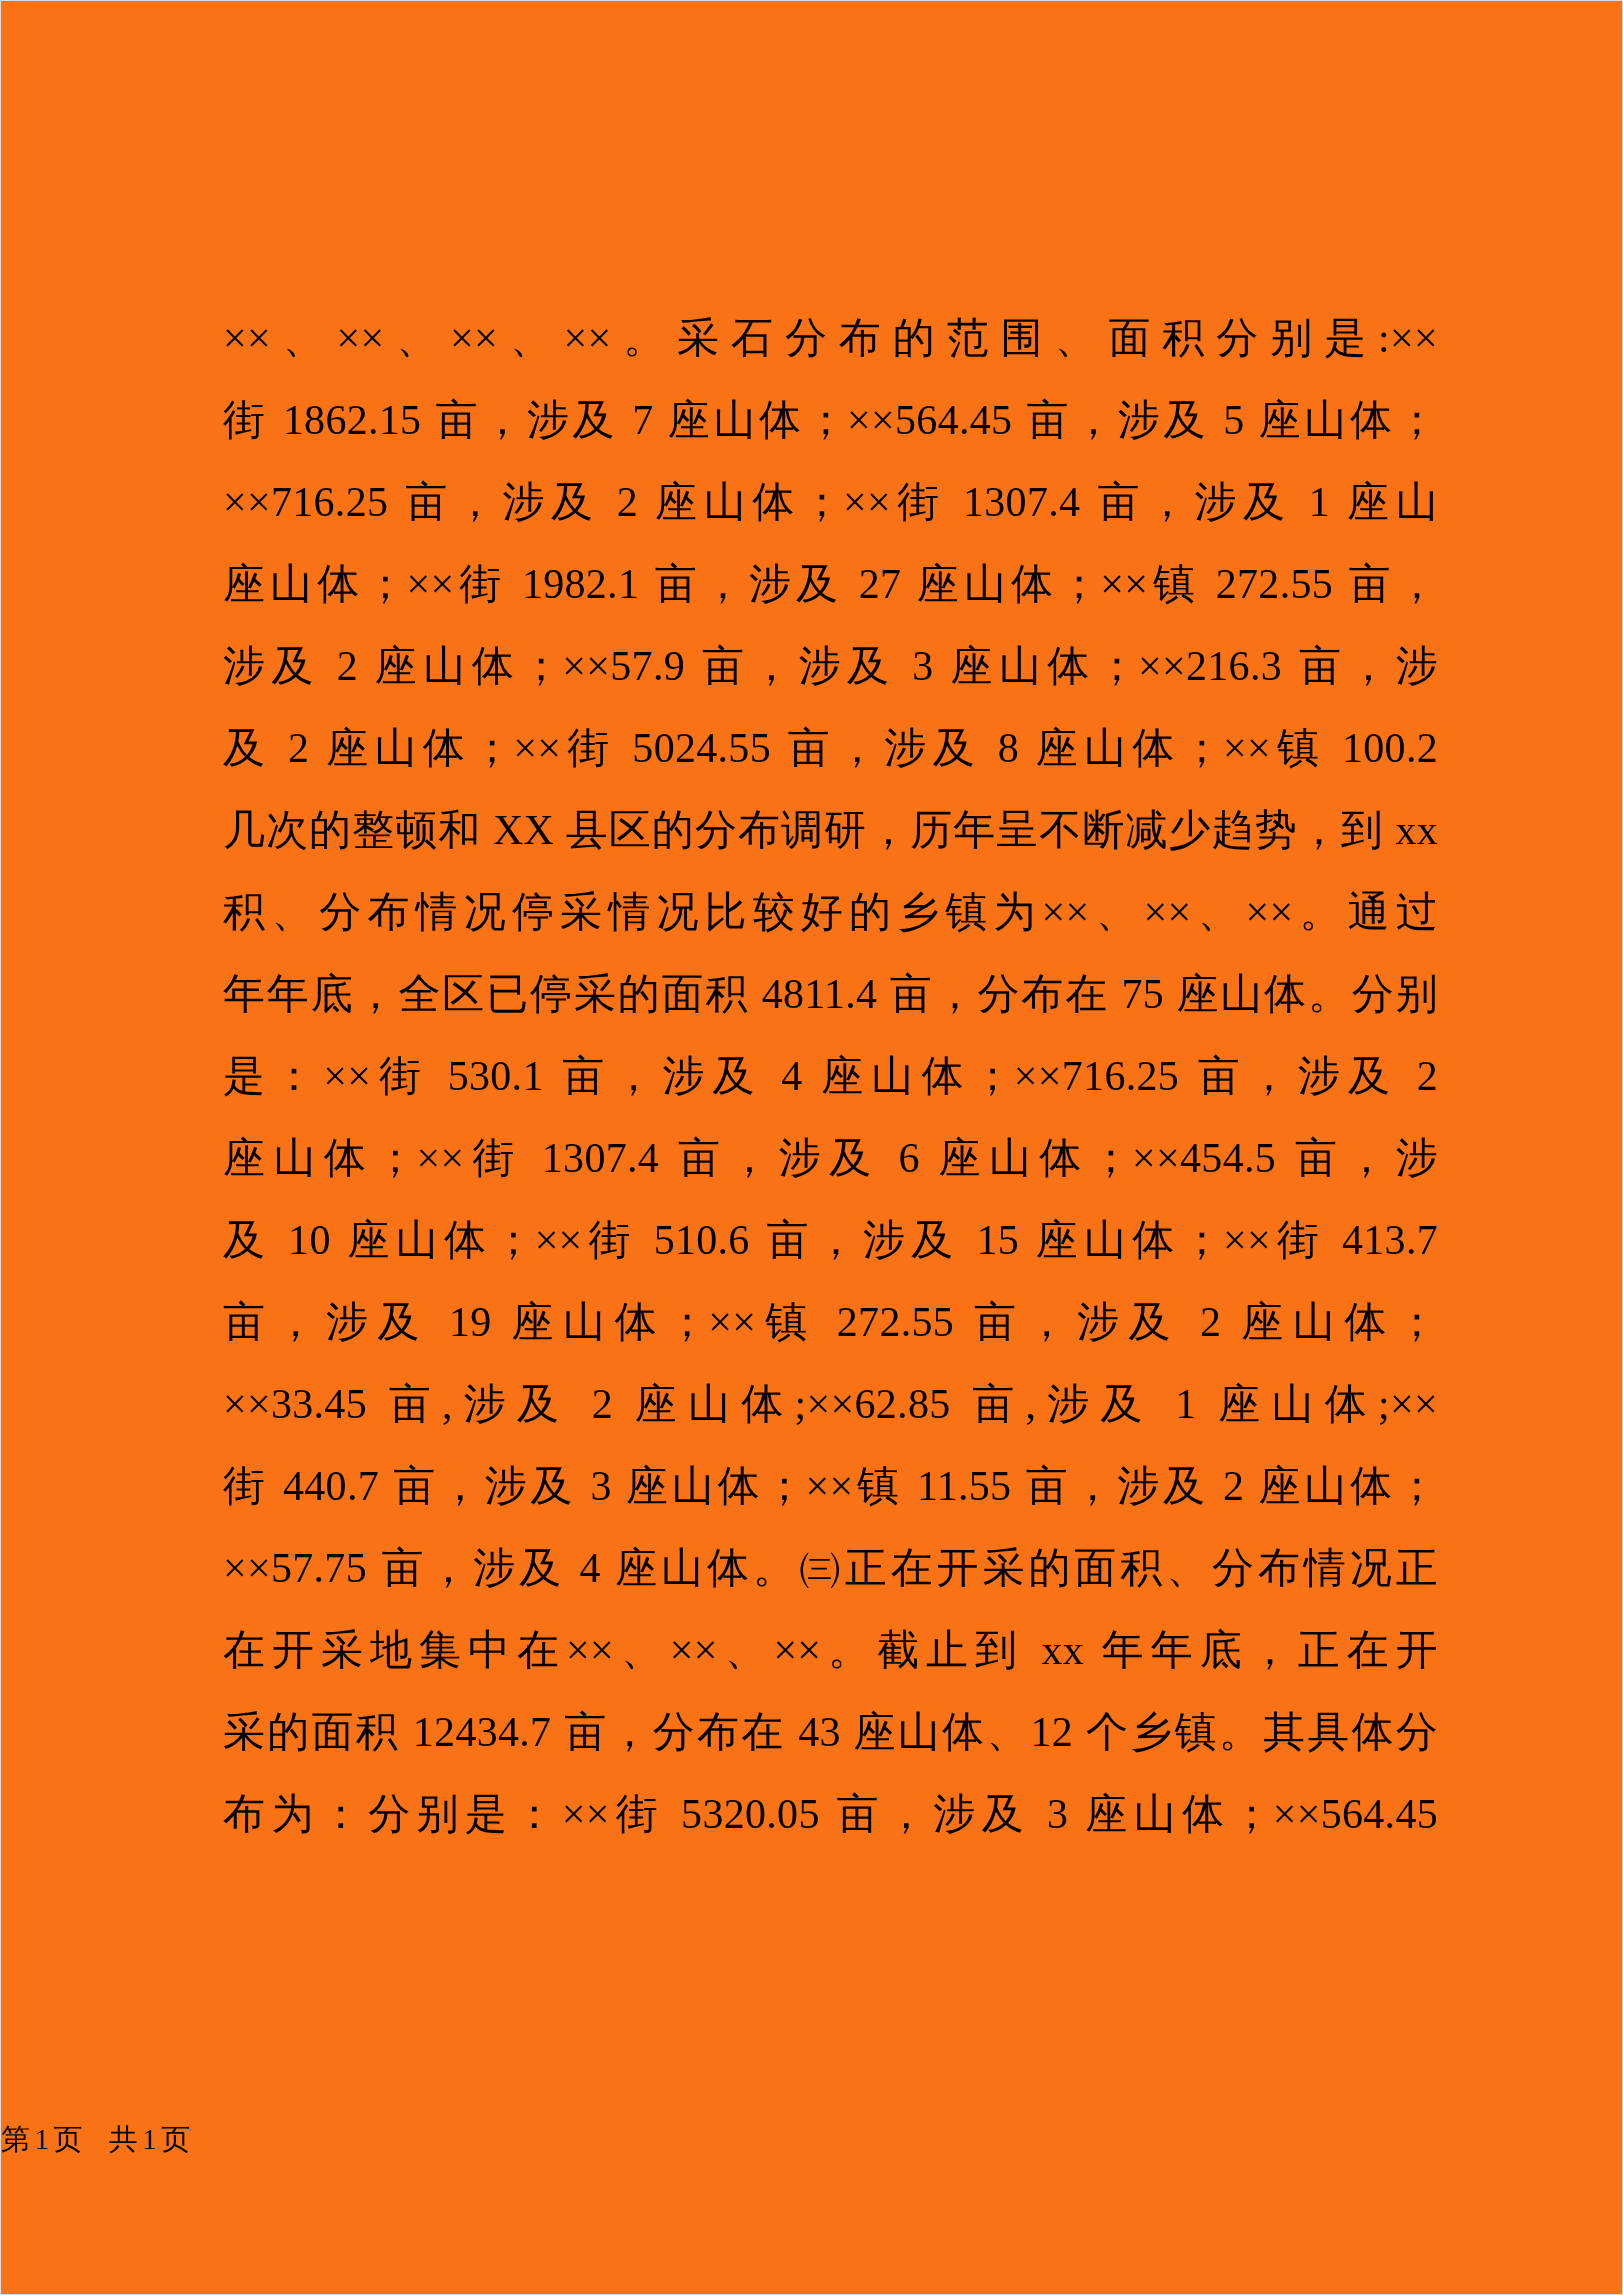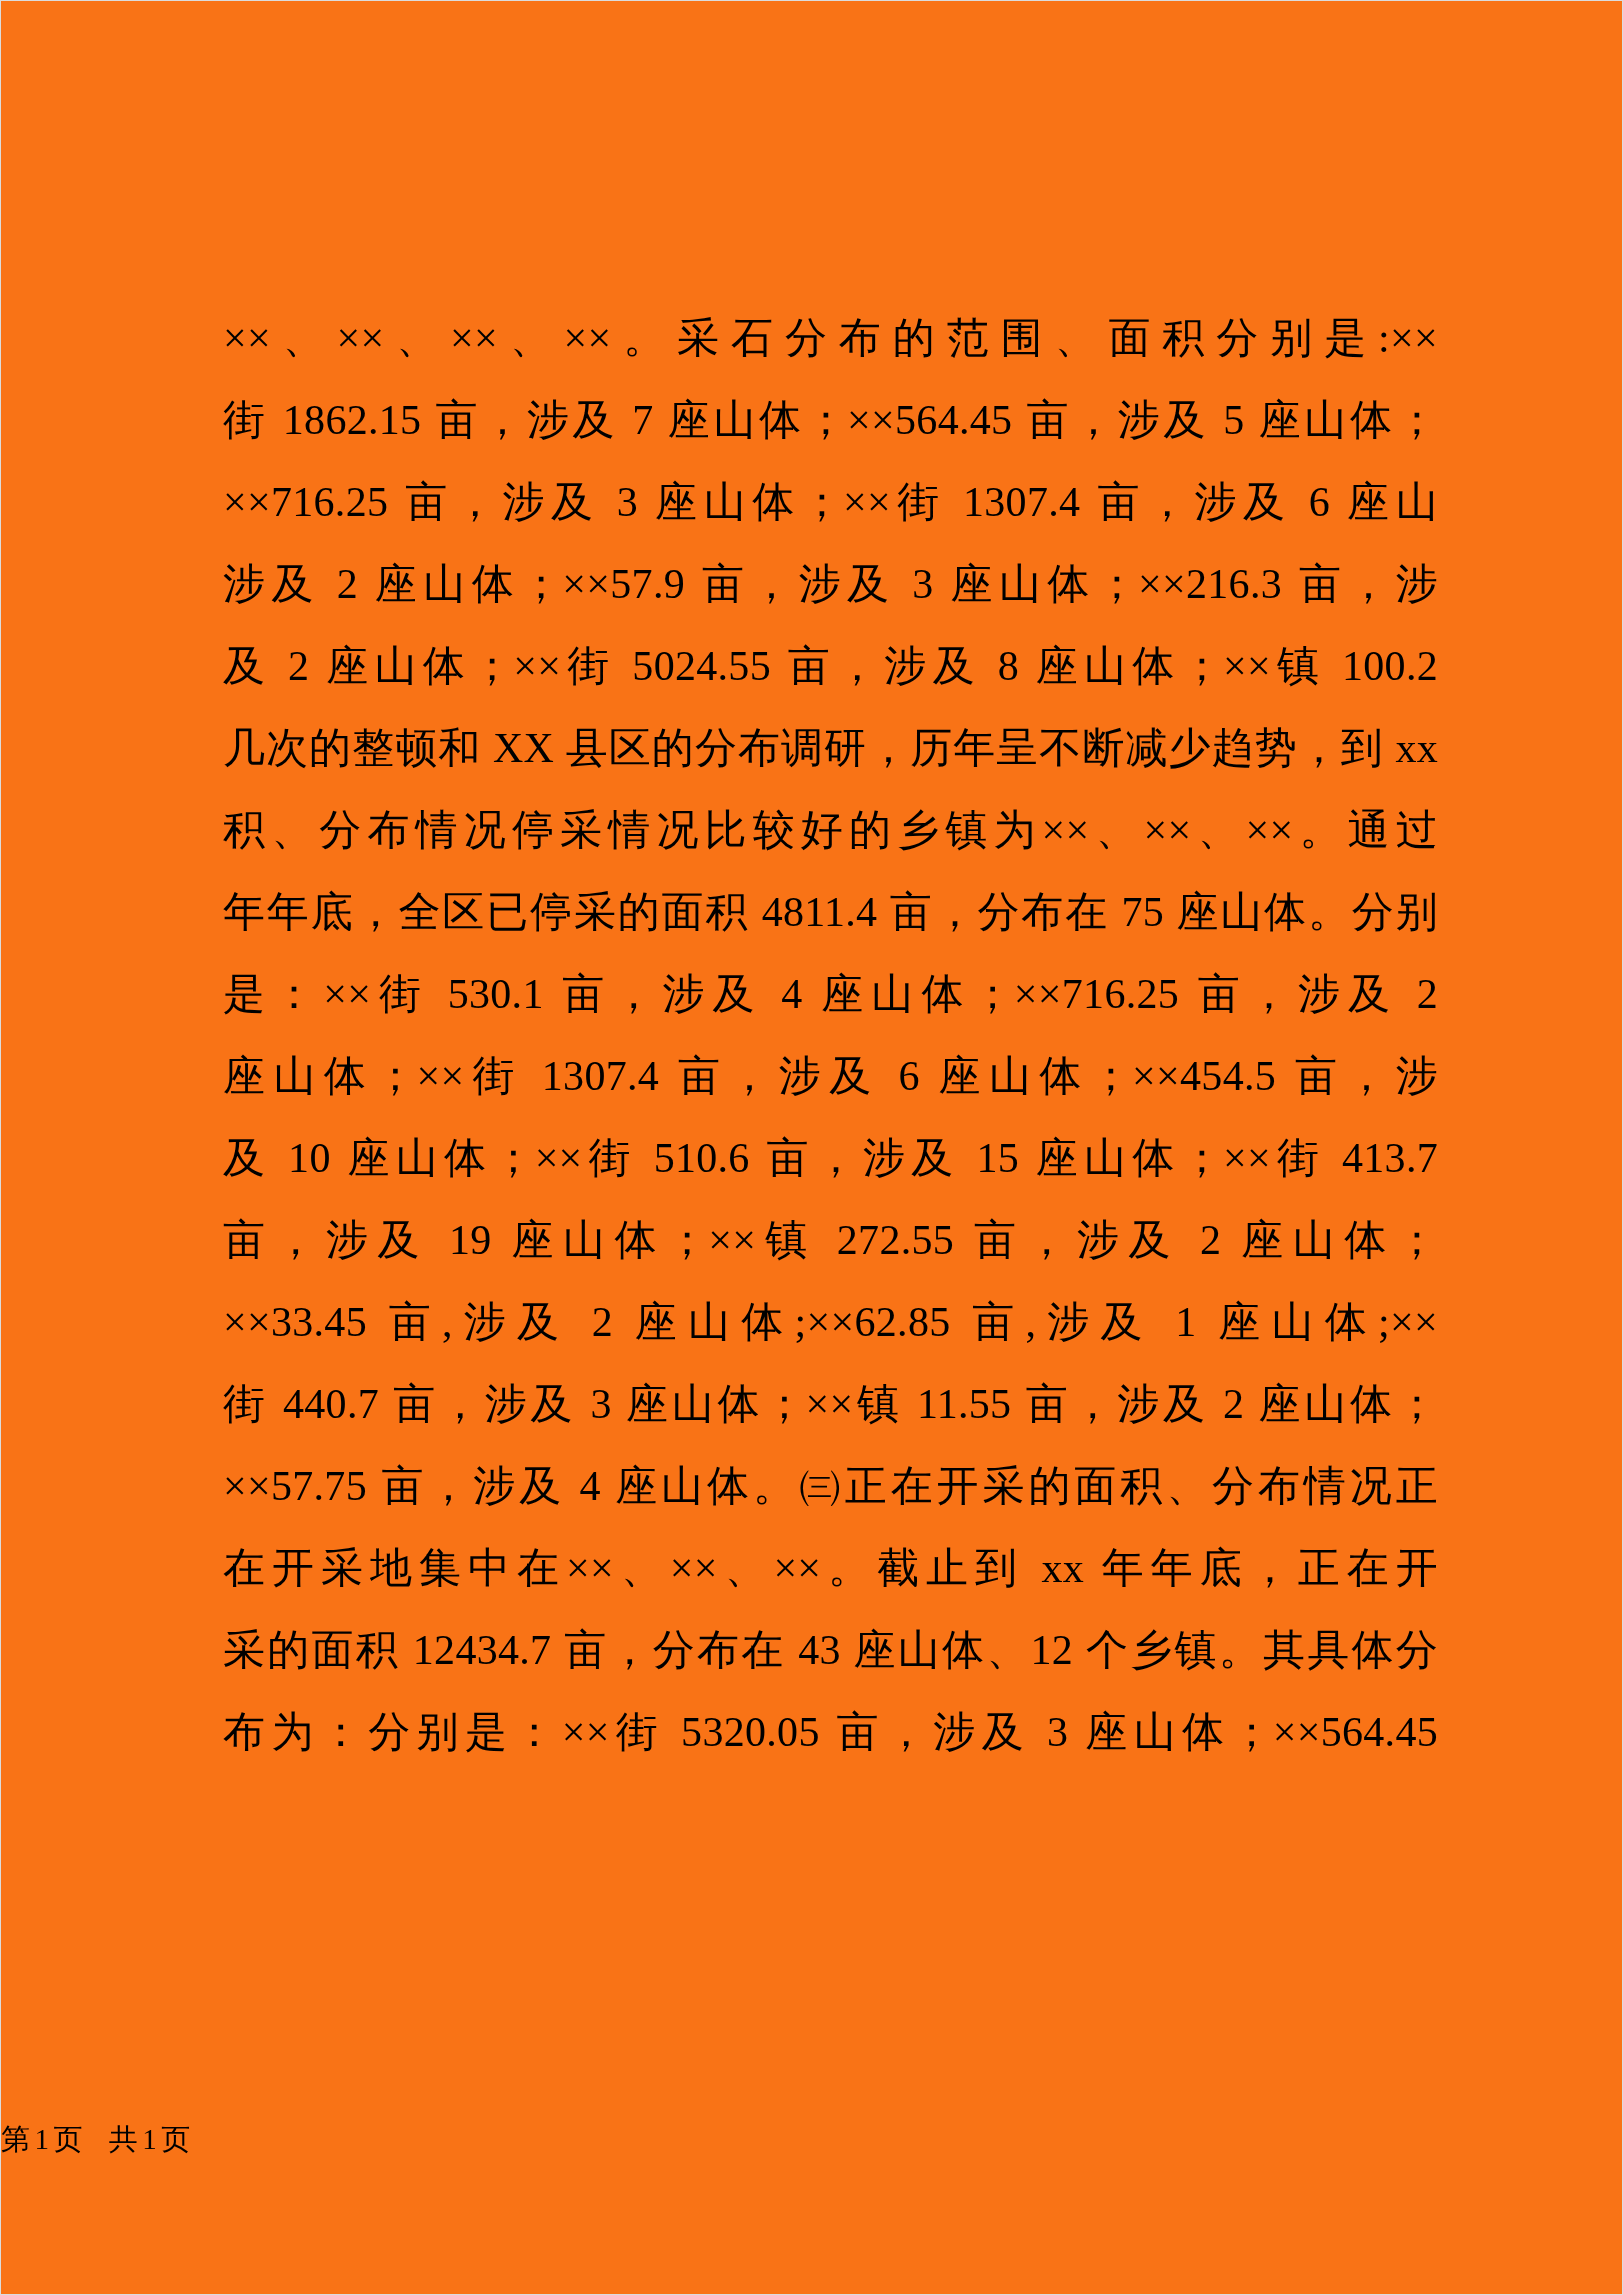--- a/index.html
+++ b/index.html
@@ -48,21 +48,22 @@
     color: #000000;
   }
 </style>
 </head>
 <body>
 
 <div class="page">
   <div class="text-block">
     <div class="line">××、××、××、××。采石分布的范围、面积分别是:××</div>
     <div class="line">街 1862.15 亩，涉及 7 座山体；××564.45 亩，涉及 5 座山体；</div>
-    <div class="line">××716.25 亩，涉及 3 座山体；××街 1307.4 亩，涉及 6 座山</div>
+    <div class="line">××716.25 亩，涉及 2 座山体；××街 1307.4 亩，涉及 1 座山</div>
+    <div class="line">座山体；××街 1982.1 亩，涉及 27 座山体；××镇 272.55 亩，</div>
     <div class="line">涉及 2 座山体；××57.9 亩，涉及 3 座山体；××216.3 亩，涉</div>
     <div class="line">及 2 座山体；××街 5024.55 亩，涉及 8 座山体；××镇 100.2</div>
     <div class="line">几次的整顿和 XX 县区的分布调研，历年呈不断减少趋势，到 xx</div>
     <div class="line">积、分布情况停采情况比较好的乡镇为××、××、××。通过</div>
     <div class="line">年年底，全区已停采的面积 4811.4 亩，分布在 75 座山体。分别</div>
     <div class="line">是：××街 530.1 亩，涉及 4 座山体；××716.25 亩，涉及 2</div>
     <div class="line">座山体；××街 1307.4 亩，涉及 6 座山体；××454.5 亩，涉</div>
     <div class="line">及 10 座山体；××街 510.6 亩，涉及 15 座山体；××街 413.7</div>
     <div class="line">亩，涉及 19 座山体；××镇 272.55 亩，涉及 2 座山体；</div>
     <div class="line">××33.45 亩,涉及 2 座山体;××62.85 亩,涉及 1 座山体;××</div>

